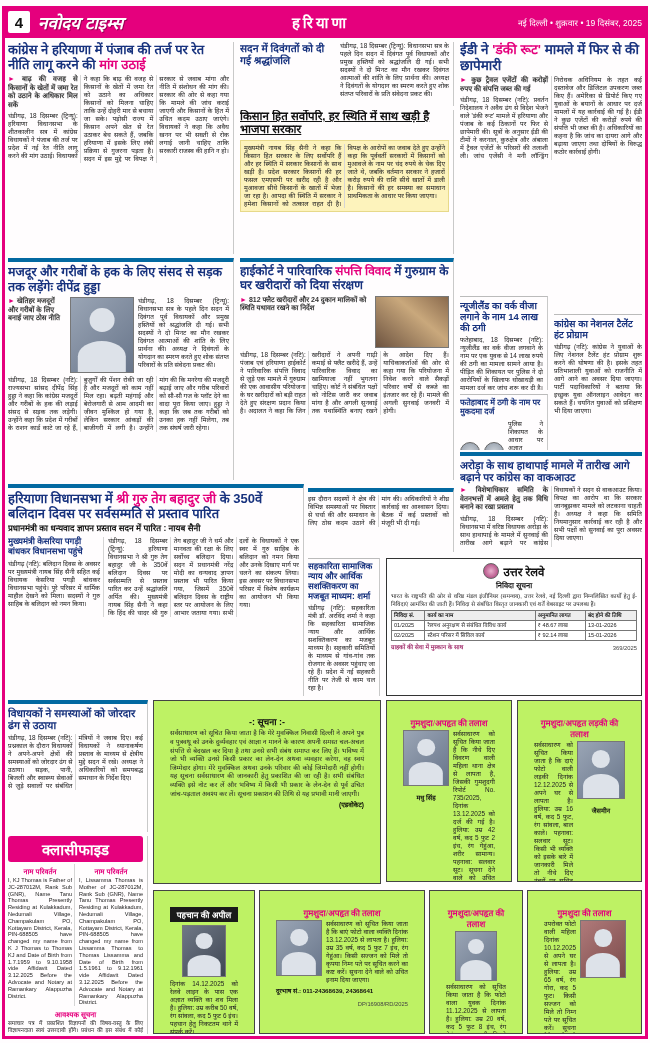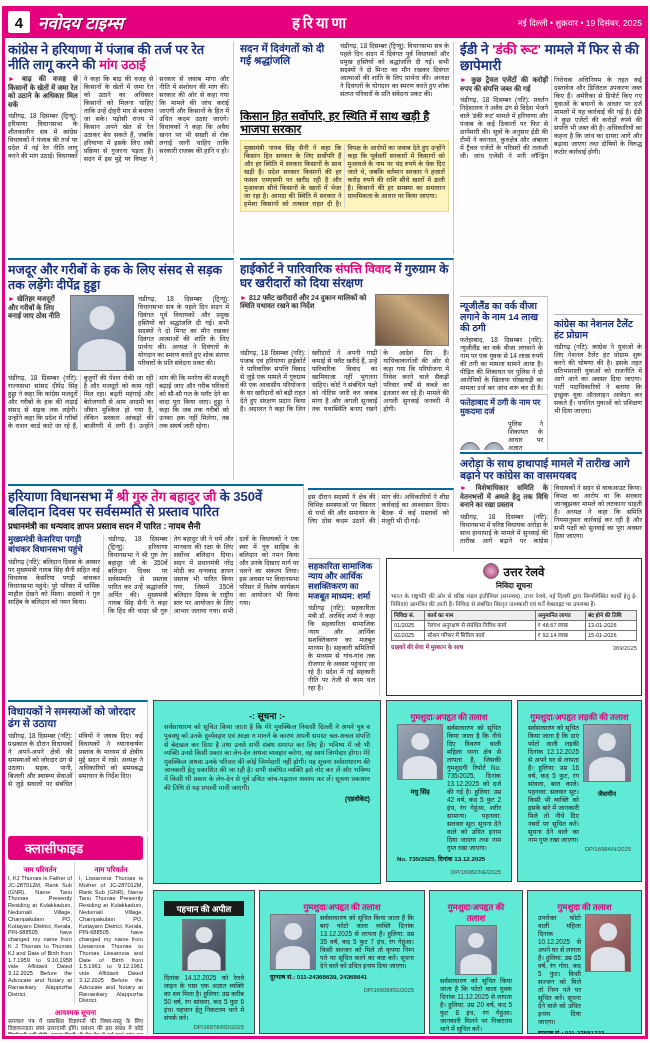--- a/index.html
+++ b/index.html
@@ -21,34 +21,34 @@
   .body{font-size:6.4px;line-height:8px;text-align:justify;color:#222;}
   .cols2{column-count:2;column-gap:6px;column-rule:1px solid #d5d5d5;}
   .cols3{column-count:3;column-gap:6px;column-rule:1px solid #d5d5d5;}
   .bullet{font-size:7px;line-height:8.5px;font-weight:700;color:#333;margin:0 0 3px 0;}
   .bullet::before{content:"► ";color:#e5007d;}
   .photo{background:linear-gradient(135deg,#9aa5b5,#68758a);position:relative;flex:none;border:1px solid #777;}
   .silh::before{content:"";position:absolute;left:50%;top:14%;width:40%;height:32%;transform:translateX(-50%);background:#dde2e9;border-radius:50%;}
   .silh::after{content:"";position:absolute;left:50%;bottom:0;width:78%;height:42%;transform:translateX(-50%);background:#dde2e9;border-radius:50% 50% 0 0;}
   .gavel{background:linear-gradient(40deg,#6d5340,#c9a87c 60%,#8a6a4d);}
   .cap{font-size:6.5px;font-weight:700;text-align:center;color:#111;}
-  .box{border:1px solid #444;padding:10px;background:#5eead4;}
+  .box{border:1px solid #444;padding:16px;background:#bef264;}
   .mhead{color:#e5007d;font-weight:800;text-align:center;font-size:8.5px;margin:0 0 2px 0;font-family:Liberation Serif, serif;}
   .code{font-size:5.8px;color:#444;text-align:right;margin-top:2px;}
   .phone{font-size:6.2px;font-weight:700;color:#111;margin-top:2px;}
   .yellow{background:#fdf3bc;padding:3px;border:1px solid #e7d98a;}
-  .topline{border-top:2px solid #0369a1;padding-top:3px;}
+  .topline{border-top:4px solid #0369a1;padding-top:3px;}
   .seal{width:18px;height:18px;border-radius:50%;background:radial-gradient(#cfd4da,#8d97a5);border:1px solid #666;flex:none;}
   .rl-box{border:1.6px solid #333;padding:4px;background:#fff;}
   .rl-title{text-align:center;font-weight:800;font-size:11.5px;color:#111;margin:0;}
   .rl-sub{text-align:center;font-weight:700;font-size:7.5px;color:#111;margin:1px 0 2px 0;}
   table.rl{width:100%;border-collapse:collapse;font-size:5.6px;line-height:7px;margin-top:2px;}
   table.rl th,table.rl td{border:1px solid #777;padding:1px 2px;text-align:left;color:#222;}
   table.rl th{background:#eee;font-weight:700;}
-  .cl-head{background:#e5007d;color:#fff;font-weight:800;font-size:13px;border-radius:3px;padding:3px 17px;}
+  .cl-head{background:#e5007d;color:#fff;font-weight:800;font-size:15px;text-align:center;border-radius:3px;padding:3px 0;}
   .cl-sub{color:#e5007d;font-weight:800;font-size:7.2px;text-align:center;margin:2px 0 1px 0;}
   .cl-entry{font-size:5.6px;line-height:6.8px;text-align:justify;color:#222;}
   .blackbar{background:#1a1a1a;color:#fff;font-weight:800;font-size:8.5px;text-align:center;padding:2px 0;}
   .flex{display:flex;gap:4px;}
   .sign{font-size:6.5px;font-weight:700;text-align:right;margin-top:2px;}
 </style>
 </head>
 <body>
 
 <div class="page">
@@ -125,21 +125,21 @@
     <div class="blk rb topline" style="left:232px;top:216px;width:214px;height:222px;">
       <p class="hl" style="font-size:12px;"><span>हाईकोर्ट ने पारिवारिक </span><span class="mag">संपत्ति विवाद</span><span> में गुरुग्राम के घर खरीदारों को दिया संरक्षण</span></p>
       <div class="flex" style="margin-bottom:3px;">
         <p class="bullet" style="flex:1;">812 फ्लैट खरीदारों और 24 दुकान मालिकों को स्थिति यथावत रखने का निर्देश</p>
         <div class="photo gavel" style="width:72px;height:50px;"></div>
       </div>
       <div class="body cols3">चंडीगढ़, 18 दिसम्बर (नटि): पंजाब एवं हरियाणा हाईकोर्ट ने पारिवारिक संपत्ति विवाद से जुड़े एक मामले में गुरुग्राम की एक आवासीय परियोजना के घर खरीदारों को बड़ी राहत देते हुए संरक्षण प्रदान किया है। अदालत ने कहा कि जिन खरीदारों ने अपनी गाढ़ी कमाई से फ्लैट खरीदे हैं, उन्हें पारिवारिक विवाद का खामियाजा नहीं भुगतना चाहिए। कोर्ट ने संबंधित पक्षों को नोटिस जारी कर जवाब मांगा है और अगली सुनवाई तक यथास्थिति बनाए रखने के आदेश दिए हैं। याचिकाकर्ताओं की ओर से कहा गया कि परियोजना में निवेश करने वाले सैकड़ों परिवार वर्षों से कब्जे का इंतजार कर रहे हैं। मामले की अगली सुनवाई जनवरी में होगी।</div>
     </div>
 
     <div class="blk topline" style="left:452px;top:410px;width:182px;height:102px;">
-      <p class="hl" style="font-size:10.5px;">अरोड़ा के साथ हाथापाई मामले में तारीख आगे बढ़ाने पर कांग्रेस का वासमयबद</p>
+      <p class="hl" style="font-size:10.5px;">अरोड़ा के साथ हाथापाई मामले में तारीख आगे बढ़ाने पर कांग्रेस का वाकआउट</p>
       <div class="body cols2">
         <p class="bullet">विशेषाधिकार समिति के वेतनभत्तों में अमले हेतु तक विधि बनाने का रखा प्रस्ताव</p>
         <span>चंडीगढ़, 18 दिसम्बर (नटि): विधानसभा में वरिष्ठ विधायक अरोड़ा के साथ हाथापाई के मामले में सुनवाई की तारीख आगे बढ़ाने पर कांग्रेस विधायकों ने सदन से वाकआउट किया। विपक्ष का आरोप था कि सरकार जानबूझकर मामले को लटकाना चाहती है। अध्यक्ष ने कहा कि समिति नियमानुसार कार्रवाई कर रही है और सभी पक्षों को सुनवाई का पूरा अवसर दिया जाएगा।</span>
       </div>
     </div>
 
     <div class="blk rb topline" style="left:0;top:442px;width:296px;height:212px;">
       <p class="hl" style="font-size:13px;"><span>हरियाणा विधानसभा में </span><span class="mag">श्री गुरु तेग बहादुर जी</span><span> के 350वें बलिदान दिवस पर सर्वसम्मति से प्रस्ताव पारित</span></p>
       <p class="hk" style="font-size:8.5px;margin:0 0 3px 0;">प्रधानमंत्री का धन्यवाद ज्ञापन प्रस्ताव सदन में पारित : नायब सैनी</p>
       <div class="flex">

